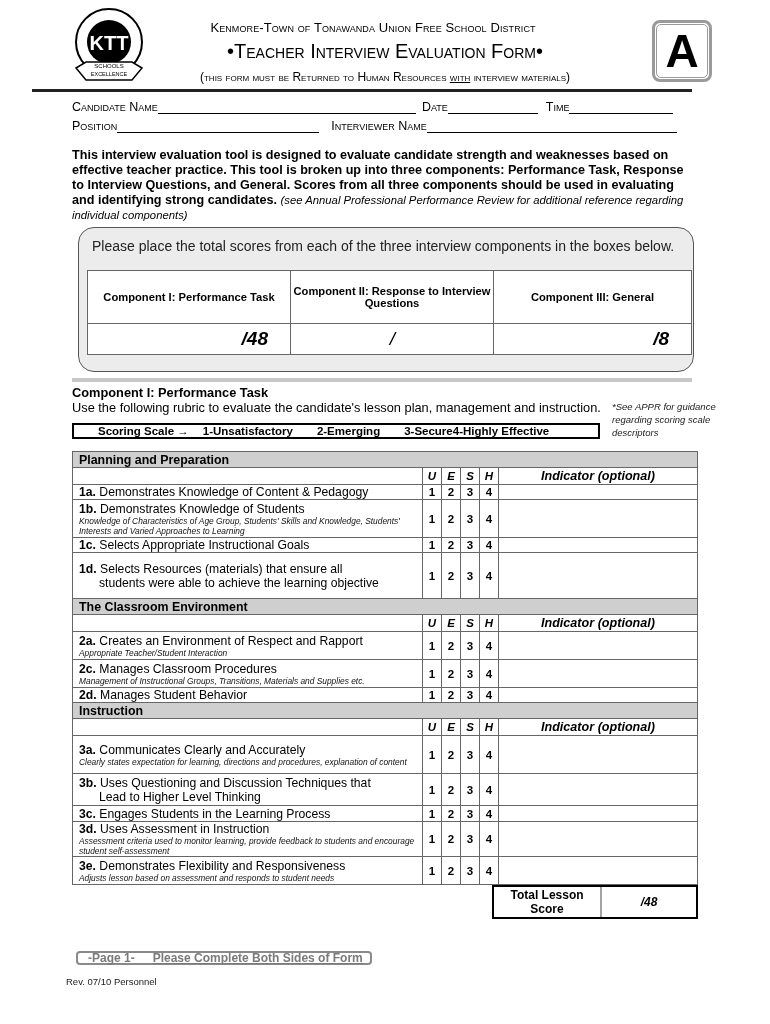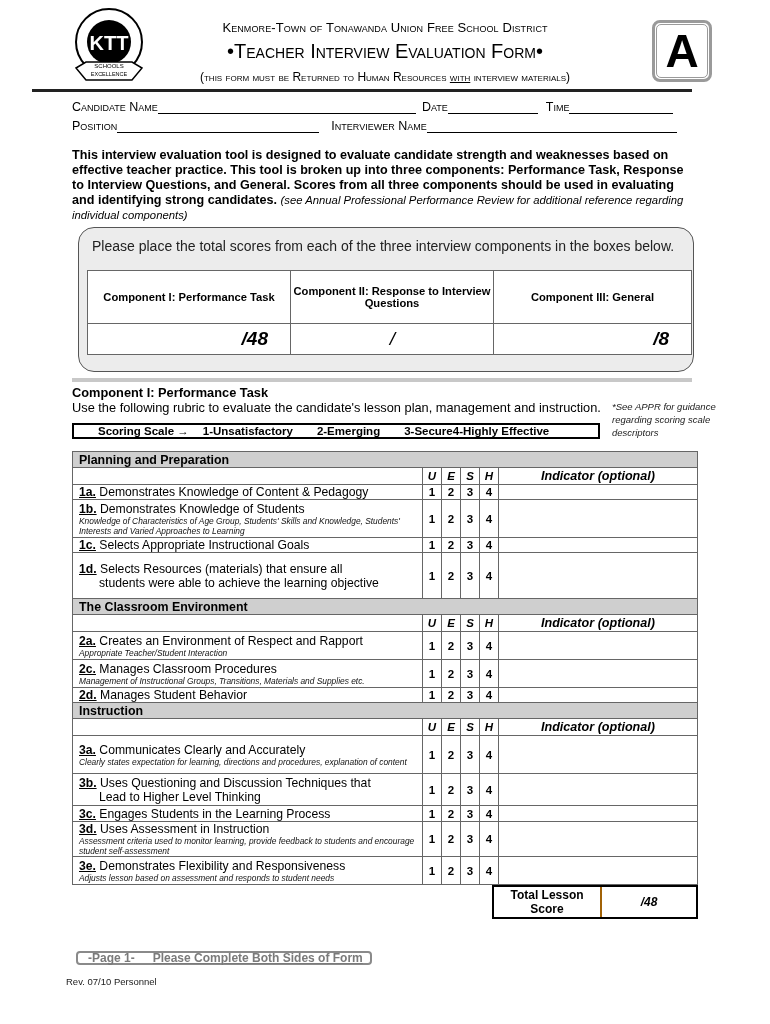--- a/index.html
+++ b/index.html
@@ -1,21 +1,21 @@
 <!DOCTYPE html>
 <html><head>
 <meta charset="utf-8">
 <style>
   html, body { margin:0; padding:0; background:#ffffff; }
   body { width:770px; height:1024px; position:relative; overflow:hidden; font-family:"Liberation Sans", sans-serif; color:#000; }
   .abs { position:absolute; }
 
   
   .logo { left:68px; top:6px; width:82px; height:80px; }
-  .district { left:160px; top:20px; width:450px; text-align:center; font-size:13px; letter-spacing:0.1px; font-variant:small-caps; }
+  .district { left:148px; top:20px; width:450px; text-align:center; font-size:13px; letter-spacing:0.1px; font-variant:small-caps; }
   .form-title { left:160px; top:40px; width:450px; text-align:center; font-size:20px; font-variant:small-caps; }
   .form-note { left:160px; top:70px; width:450px; text-align:center; font-size:12px; font-variant:small-caps; }
   .form-note u { text-decoration:underline; }
   .badge { left:652px; top:20px; width:60px; height:62px; border:3px solid #9a9a9a; border-radius:8px; box-sizing:border-box; display:flex; align-items:center; justify-content:center; }
   .badge-inner { width:50px; height:52px; border:1px solid #9a9a9a; border-radius:5px; display:flex; align-items:center; justify-content:center; font-size:46px; font-weight:bold; line-height:1; }
   .header-rule { left:32px; top:89px; width:660px; height:3px; background:#222; }
 
   .field-row { font-size:12.5px; font-variant:small-caps; display:flex; align-items:flex-end; }
   .field-line { border-bottom:1px solid #000; height:12px; display:inline-block; }
   .row1 { left:72px; top:100px;text-align:center; }
@@ -45,26 +45,26 @@
 
   
   .rubric { left:72px; top:451px; width:626px; border-collapse:collapse; }
   .rubric td { border:1px solid #666; font-size:12.2px; padding:0 2px; vertical-align:middle; }
   .rubric td.num { width:18px; text-align:center; font-weight:bold; font-size:11.5px; padding:0; }
   .rubric td.ind { width:194px; }
   .rubric tr.section td { background:#cfcfcf; font-weight:bold; font-size:12.4px; height:15px; padding-left:6px; }
   .rubric tr.colhdr td { font-style:italic; font-weight:bold; height:16px; }
   .rubric tr.colhdr td.ind { text-align:center; font-size:12.6px; }
   .rubric td.item { padding-left:6px; line-height:14px; }
-  .rubric td.item b { font-weight:bold;text-decoration:underline; }
+  .rubric td.item b { font-weight:bold; }
   .rubric .sub { display:block; font-size:8.4px; font-style:italic; line-height:10px; color:#111; }
   .rubric .cont { display:block; padding-left:20px; }
 
   .total-box { left:492px; top:885px; width:206px; height:34px; border:2px solid #000; box-sizing:border-box; display:flex; }
-  .total-label { width:106px; border-right:2px solid #a16207; text-align:center; font-size:12px; font-weight:bold; line-height:14px; display:flex; align-items:center; justify-content:center; }
+  .total-label { width:106px; border-right:2px solid #a3a3a3; text-align:center; font-size:12px; font-weight:bold; line-height:14px; display:flex; align-items:center; justify-content:center; }
   .total-val { flex:1; display:flex; align-items:center; justify-content:center; font-style:italic; font-weight:bold; font-size:12px; }
 
   .page-footer { left:76px; top:951px; width:296px; height:14px; border:2px solid #8a8a8a; border-radius:4px; box-sizing:border-box; display:flex; align-items:center; font-size:12px; font-weight:bold; color:#7a7a7a; }
   .rev { left:66px; top:976px; font-size:9.5px; color:#222; }
 </style>
 </head>
 <body>
 
 <div class="abs logo">
   <svg width="82" height="80" viewBox="0 0 82 80">

